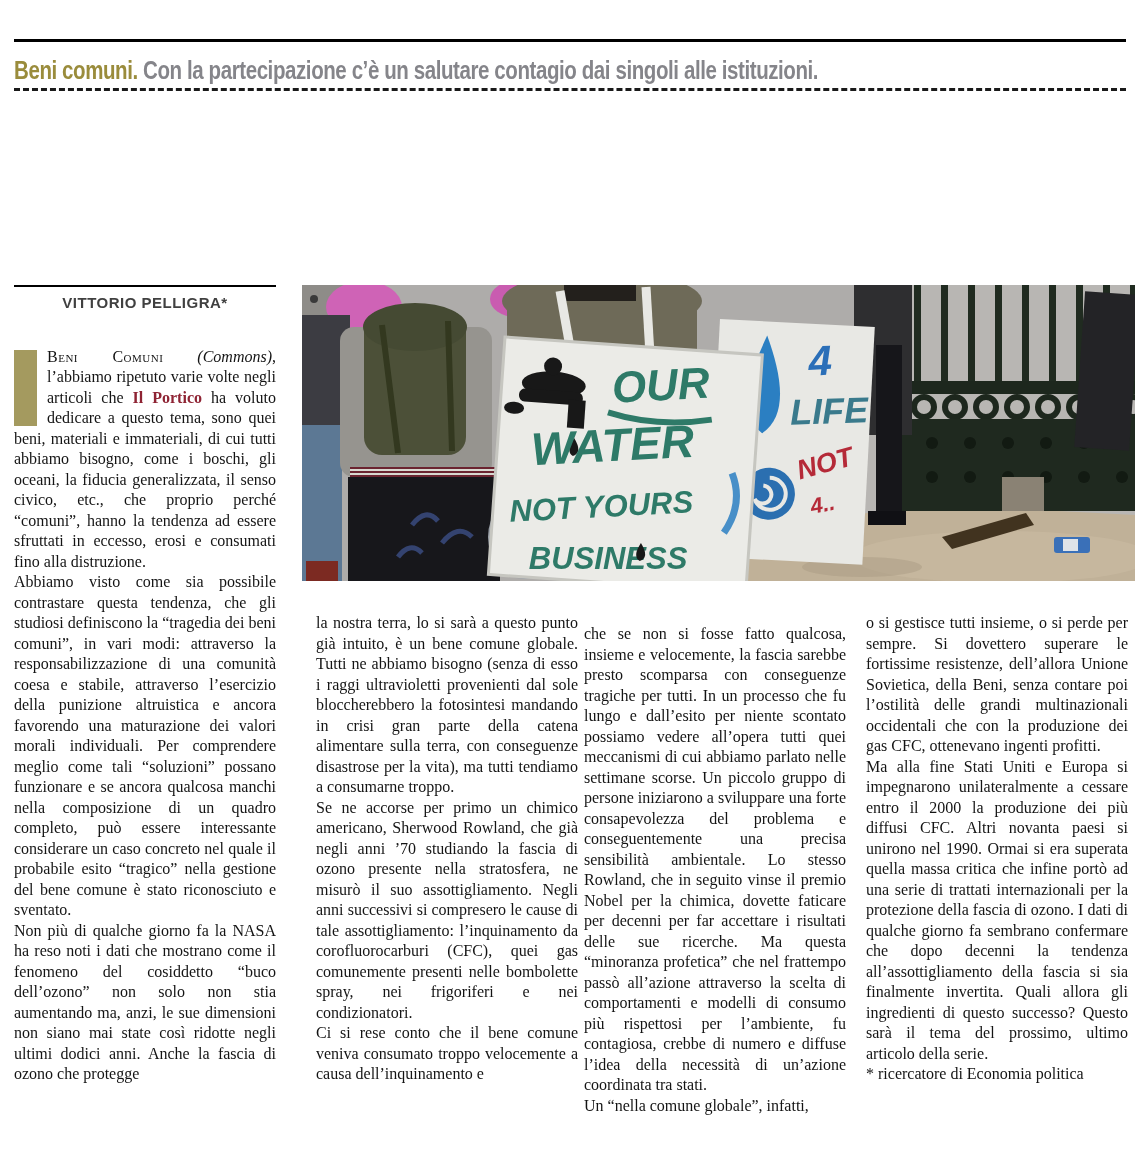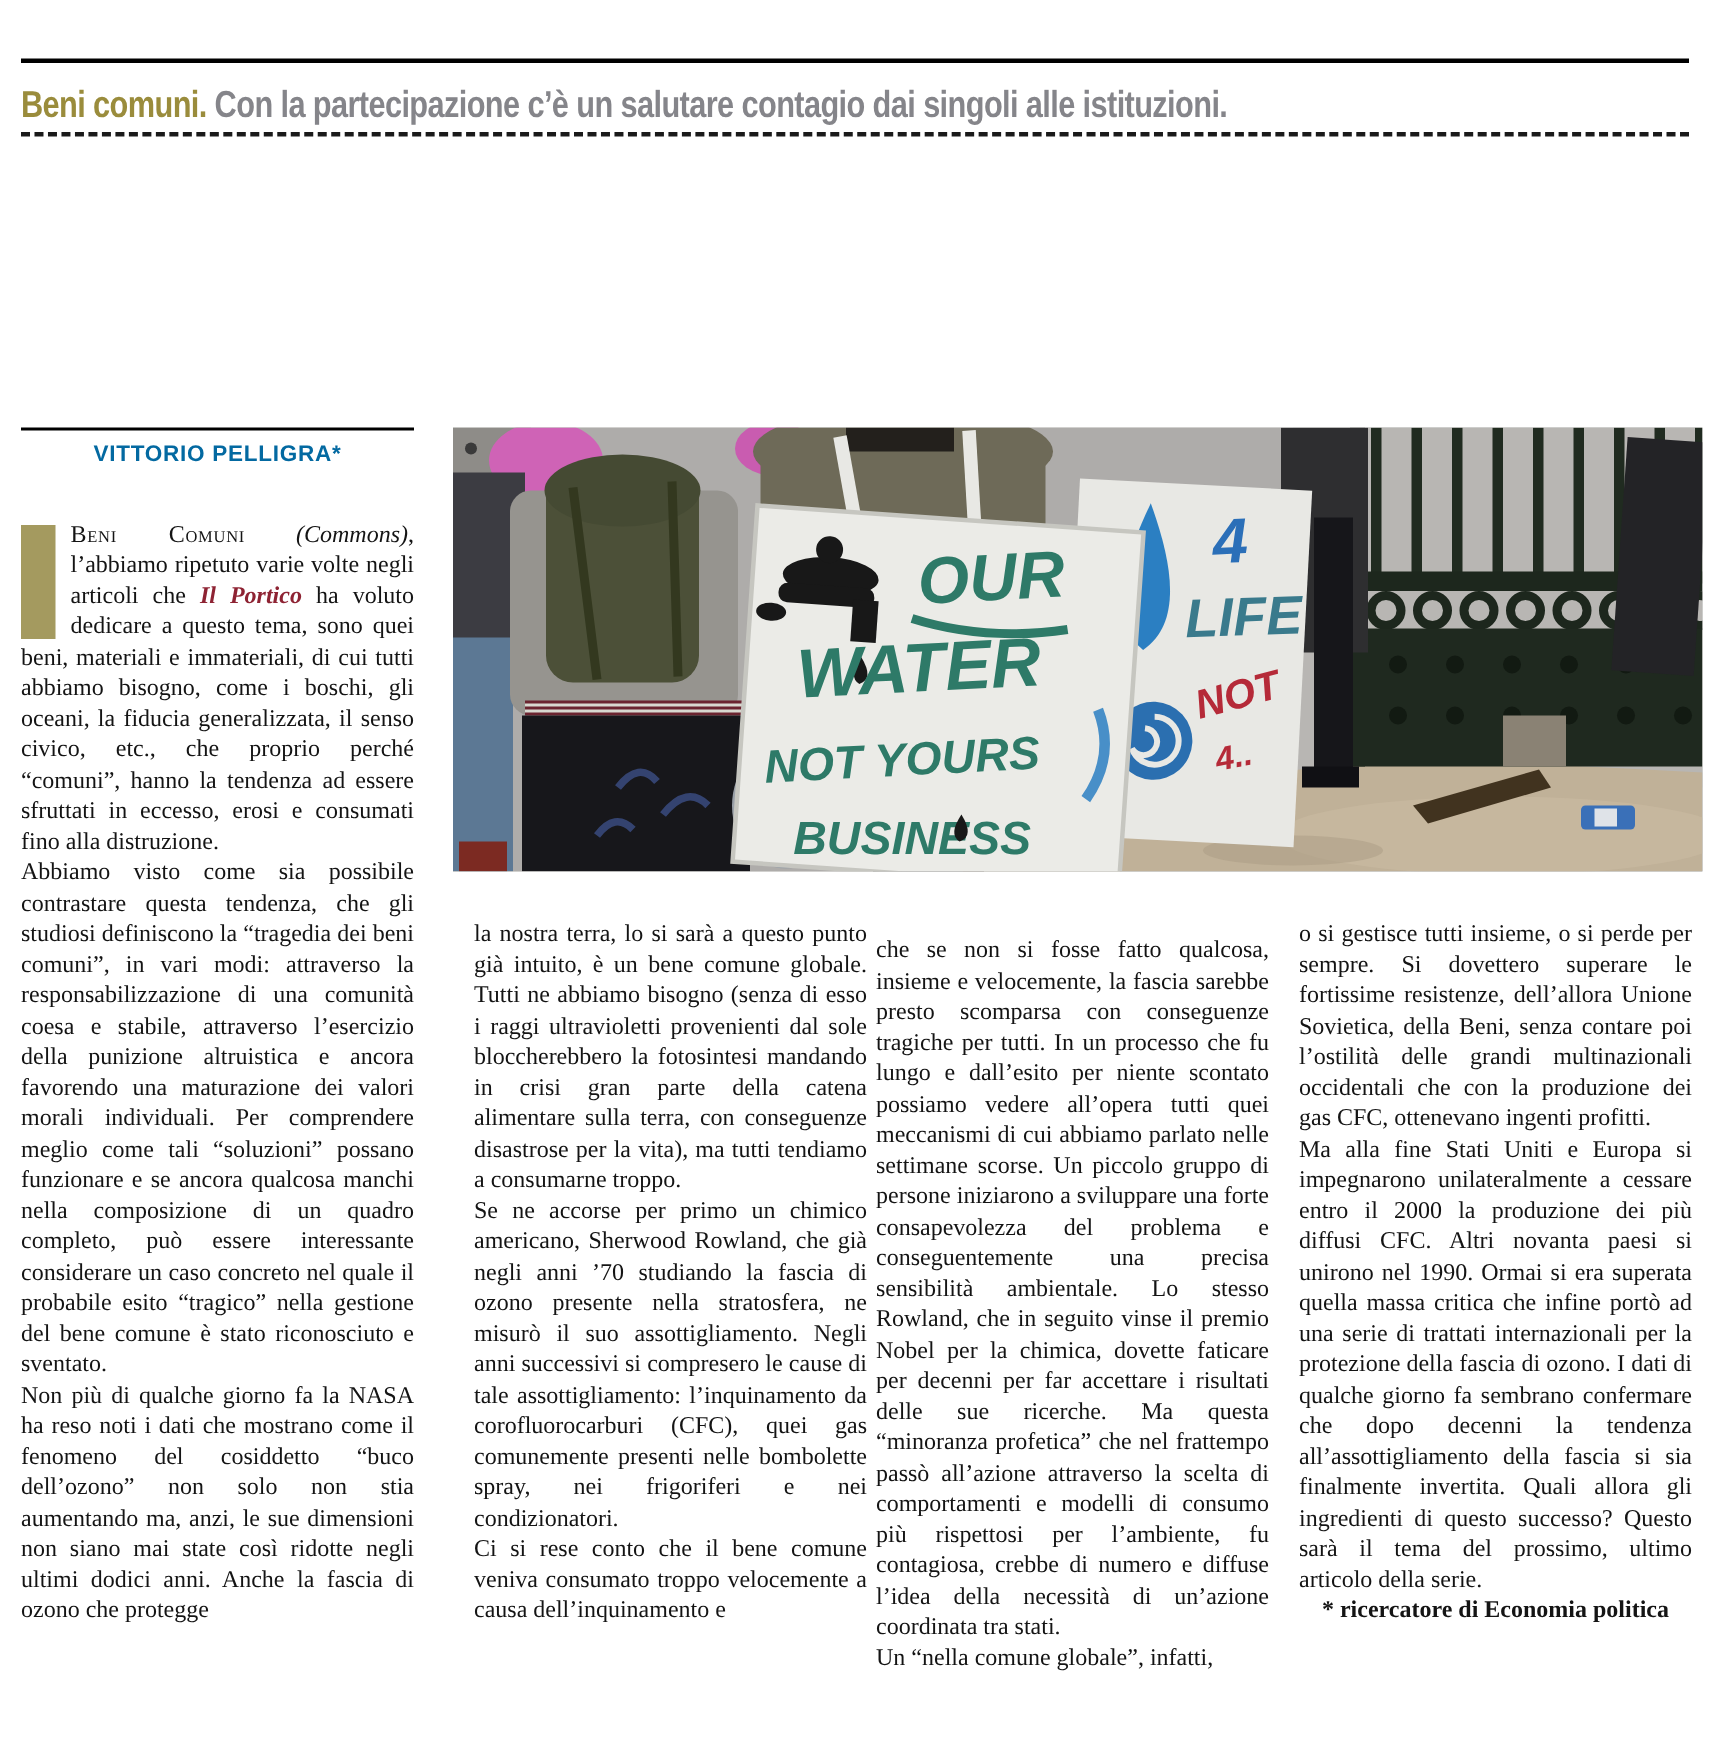--- a/index.html
+++ b/index.html
@@ -20,26 +20,26 @@
 
   .col{position:absolute;width:262px;font-size:16px;line-height:20.5px;text-align:justify;}
   .col p{margin:0;}
   #col1{left:14px;top:257px;}
   #col2{left:316px;top:585px;}
   #col3{left:584px;top:596px;}
   #col4{left:866px;top:585px;}
 
   .byline-rule{border-top:2px solid #000;margin-bottom:6px;}
   .byline{font-family:"Liberation Sans", sans-serif;font-weight:bold;font-size:15px;
-          letter-spacing:0.5px;text-align:center;color:#0369a1;}
+          letter-spacing:0.5px;text-align:center;color:#404040;}
   .firstpara{margin-top:33px !important;}
   .dropcap{float:left;width:23px;height:76px;background:#a49a5f;margin:3px 10px 2px 0;}
   .smallcaps{font-variant:small-caps;letter-spacing:0.5px;}
-  .brand{color:#8e2333;font-weight:bold;font-style:italic;}
-  .sig{font-weight:bold;text-align:center;}
+  .brand{color:#8e2333;font-weight:bold;}
+  .sig{font-weight:normal;text-align:left;}
 
   .photo{position:absolute;left:302px;top:257px;width:833px;height:296px;overflow:hidden;
          background:#aeacaa;}
   .photo svg{display:block;}
   .sign-word{font-family:"Liberation Sans", sans-serif;font-weight:bold;font-style:italic;}
 
   .rule-bottom{position:absolute;left:14px;top:1146px;width:1112px;height:7px;background:#000;}
 </style>
 </head>
 <body>

